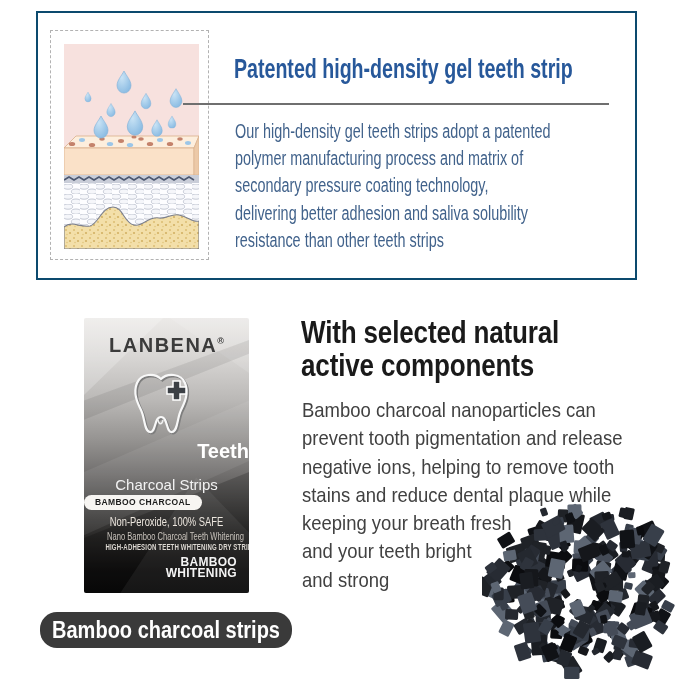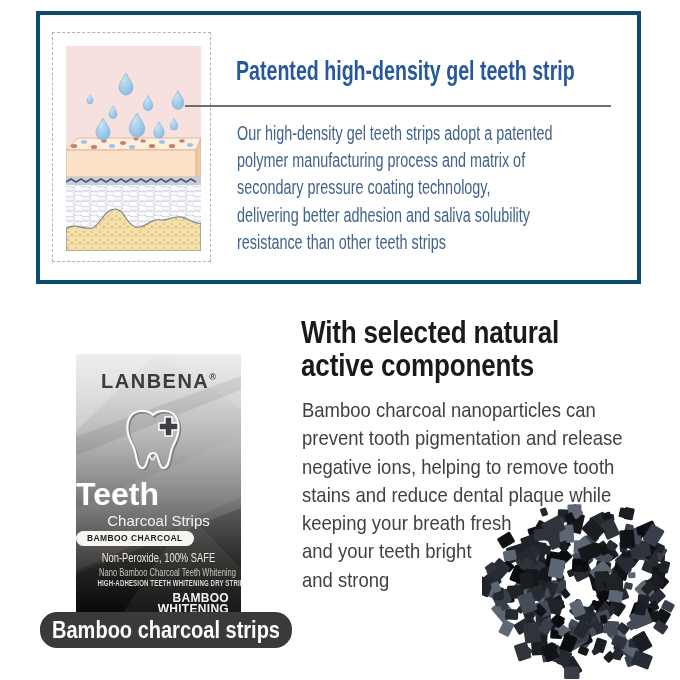--- a/index.html
+++ b/index.html
@@ -1,48 +1,48 @@
 <!DOCTYPE html>
 <html><head>
 <meta charset="utf-8">
 <style>
   html,body{margin:0;padding:0;background:#fff;}
   .canvas{position:relative;width:680px;height:680px;background:#ffffff;overflow:hidden;
           font-family:"Liberation Sans", sans-serif;}
   
   .top-box{position:absolute;left:36px;top:11px;width:597px;height:265px;
-           border:4px solid #0c4a6e;background:#fff;}
+           border:2px solid #0c4a6e;background:#fff;}
   .dashed-frame{position:absolute;left:12px;top:17px;width:157px;height:228px;
                 border:1px dashed #b2b2b2;background:#fff;}
   .illus{position:absolute;left:13px;top:13px;display:block;}
   .callout-line{position:absolute;left:145px;top:90px;width:426px;height:2px;background:#6f6f6f;z-index:5;}
   .top-heading{position:absolute;left:196px;top:40px;margin:0;font-size:28px;font-weight:bold;
                color:#27589a;white-space:nowrap;transform:scaleX(.70);transform-origin:left top;}
   .top-body{position:absolute;left:197px;top:105px;font-size:20px;line-height:27.2px;
             color:#41628b;transform:scaleX(.72);transform-origin:left top;}
   .tline{white-space:nowrap;}
   
   .bottom{position:absolute;left:0;top:276px;width:680px;height:404px;}
   
-  .package{position:absolute;left:76px;top:42px;width:165px;height:275px;overflow:hidden;
+  .package{position:absolute;left:84px;top:42px;width:165px;height:275px;overflow:hidden;
            border-radius:2px;
            background:linear-gradient(180deg,#eceae8 0%,#d8d6d4 14%,#bab8b6 30%,#969492 44%,
-                      #737170 56%,#4c4b4a 68%,#282726 80%,#111010 92%,#0a0a0a 100%);margin-top:36px;}
+                      #737170 56%,#4c4b4a 68%,#282726 80%,#111010 92%,#0a0a0a 100%);}
   .facet{position:absolute;left:0;top:0;width:100%;height:100%;}
   .f1{background:rgba(255,255,255,.22);clip-path:polygon(0 0,48% 0,0 28%);}
   .f2{background:rgba(255,255,255,.12);clip-path:polygon(100% 0,100% 20%,52% 0);}
   .f3{background:rgba(0,0,0,.08);clip-path:polygon(0 30%,100% 8%,100% 13%,0 37%);}
   .f4{background:rgba(255,255,255,.07);clip-path:polygon(0 56%,100% 30%,100% 52%,0 79%);}
   .f5{background:rgba(0,0,0,.20);clip-path:polygon(0 80%,100% 56%,100% 100%,0 100%);}
   .f6{background:rgba(255,255,255,.06);clip-path:polygon(22% 100%,68% 58%,100% 78%,100% 100%);}
   .pk-brand{position:absolute;left:0;top:16px;width:100%;text-align:center;font-size:20px;
             font-weight:bold;letter-spacing:1.5px;color:#3b3b3b;}
   .pk-reg{font-size:9px;vertical-align:8px;letter-spacing:0;}
   .pk-tooth{position:absolute;left:44px;top:50px;}
-  .pk-title{position:absolute;left:0;top:122px;width:100%;text-align:left;font-size:32px;
+  .pk-title{position:absolute;left:0;top:122px;width:100%;text-align:right;font-size:20px;
             font-weight:bold;color:#ffffff;}
   .pk-sub{position:absolute;left:0;top:158px;width:100%;text-align:center;font-size:15px;color:#f2f2f2;}
   .pk-badge{position:absolute;left:0;top:177px;width:100%;display:flex;}
   .pk-badge span{background:#f7f5f2;color:#1c1c1c;font-size:8.5px;font-weight:bold;
                  letter-spacing:.4px;border-radius:8px;padding:3px 11px;line-height:9px;}
   .pk-c1{position:absolute;left:0;top:196px;width:100%;text-align:center;font-size:13px;
          color:#ece6de;transform:scaleX(.72);transform-origin:center top;white-space:nowrap;}
   .pk-c2{position:absolute;left:0;top:212px;width:100%;text-align:center;font-size:10.5px;
          color:#c9c3bc;transform:scaleX(.72);transform-origin:center top;white-space:nowrap;}
   .pk-c3{position:absolute;left:0;top:225px;width:100%;text-align:center;font-size:8.2px;font-weight:bold;

